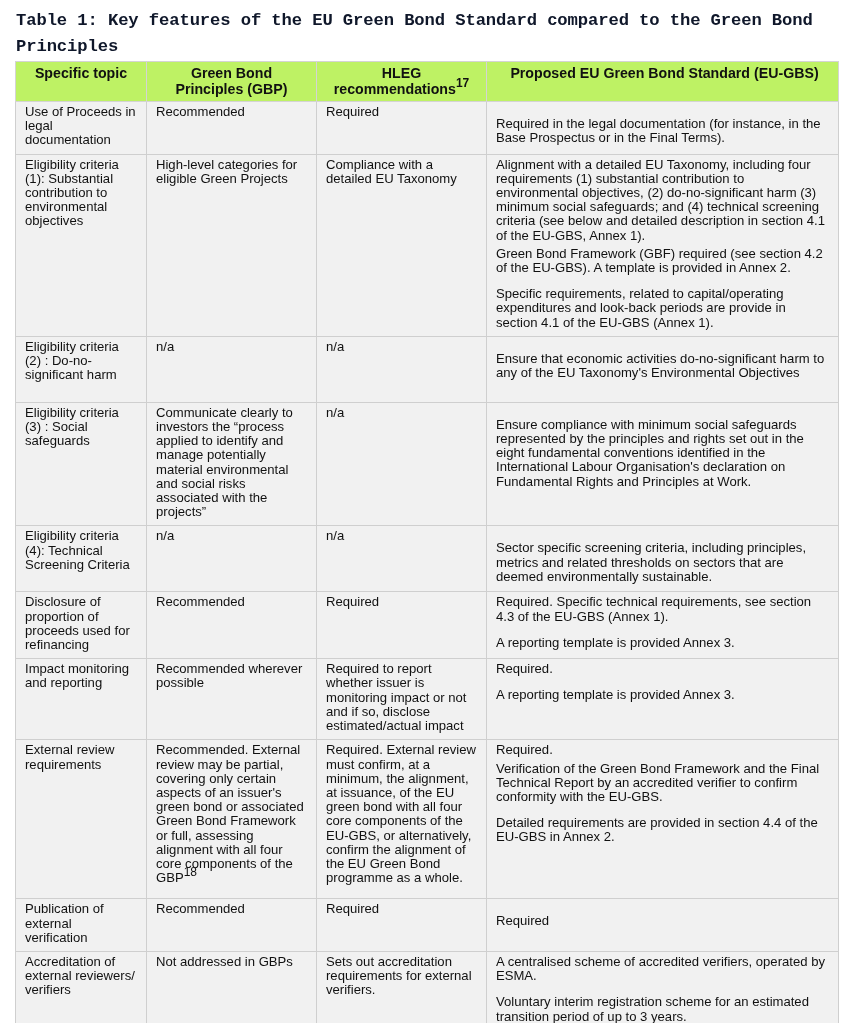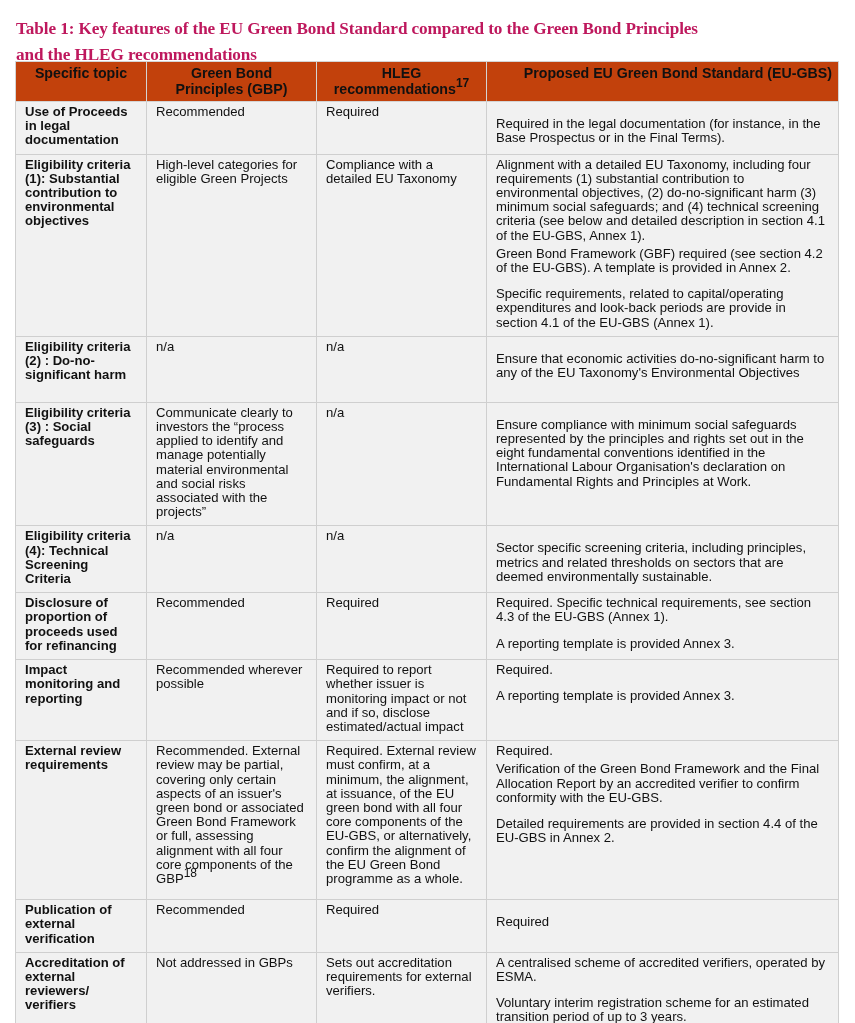--- a/index.html
+++ b/index.html
@@ -11,27 +11,27 @@
       width: 855px;
       height: 1023px;
       overflow: hidden;
       font-family: "Liberation Sans", sans-serif;
       color: #111111;
       position: relative;
     }
     .caption {
       position: absolute;
       left: 16px;
-      top: 16px;
+      top: 8px;
       width: 830px;
-      font-family: Liberation Serif, serif;
+      font-family: Liberation Mono, monospace;
       font-weight: bold;
       font-size: 17.2px;
       line-height: 26px;
-      color: #be185d;
+      color: #0f172a;
       letter-spacing: -0.1px;
     }
     table.kf {
       position: absolute;
       left: 15px;
       top: 61px;
       width: 823px;
       border-collapse: collapse;
       table-layout: fixed;
       background: #f1f1f1;
@@ -43,36 +43,36 @@
     table.kf th, table.kf td {
       border: 1px solid #cfcfcf;
       vertical-align: top;
       font-size: 13.1px;
       line-height: 14.2px;
       padding: 3px 9px 6px 9px;
       text-align: left;
       overflow: hidden;
     }
     table.kf thead th {
-      background: #c2410c;
+      background: #bef264;
       font-weight: bold;
       font-size: 14.2px;
       line-height: 16px;
       text-align: center;
       padding: 3px 6px 4px 6px;
       color: #111111;
       border-color: #d4d4d4;
     }
     table.kf thead th.wide {
       padding-left: 10px;
-      text-align: right;
+      text-align: center;
       margin-top: 12px;
     }
     table.kf td.topic {
-      font-weight: bold;
+      font-weight: normal;
     }
     table.kf td p {
       margin: 0 0 4px 0;
     }
     table.kf td p:last-child { margin-bottom: 0; margin-top: 12px; }
     sup {
       font-size: 12px;
       line-height: 0;
       vertical-align: super;
       position: relative;
@@ -173,21 +173,21 @@
           <p>Required.</p>
           <p>A reporting template is provided Annex 3.</p>
         </td>
   </tr>
       <tr style="height: 159px;">
     <td class="topic"><span>External review requirements</span></td>
     <td><span>Recommended. External review may be partial, covering only certain aspects of an issuer's green bond or associated Green Bond Framework or full, assessing alignment with all four core components of the GBP</span><sup>18</sup></td>
     <td><span>Required. External review must confirm, at a minimum, the alignment, at issuance, of the EU green bond with all four core components of the EU-GBS, or alternatively, confirm the alignment of the EU Green Bond programme as a whole.</span></td>
     <td>
           <p>Required.</p>
-          <p>Verification of the Green Bond Framework and the Final Allocation Report by an accredited verifier to confirm conformity with the EU-GBS.</p>
+          <p>Verification of the Green Bond Framework and the Final Technical Report by an accredited verifier to confirm conformity with the EU-GBS.</p>
           <p>Detailed requirements are provided in section 4.4 of the EU-GBS in Annex 2.</p>
         </td>
   </tr>
       <tr style="height: 52px; padding-left: 46px;">
     <td class="topic"><span>Publication of external verification</span></td>
     <td><span>Recommended</span></td>
     <td><span>Required</span></td>
     <td>
           <p>Required</p>
         </td>

